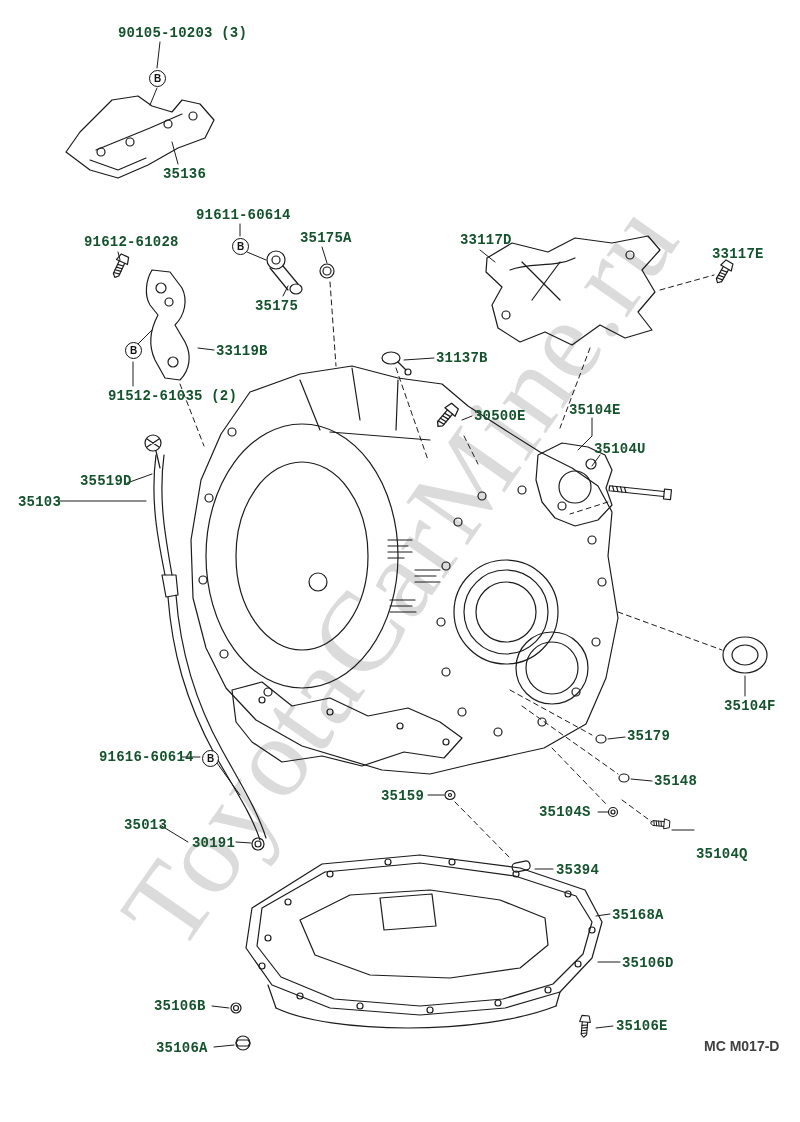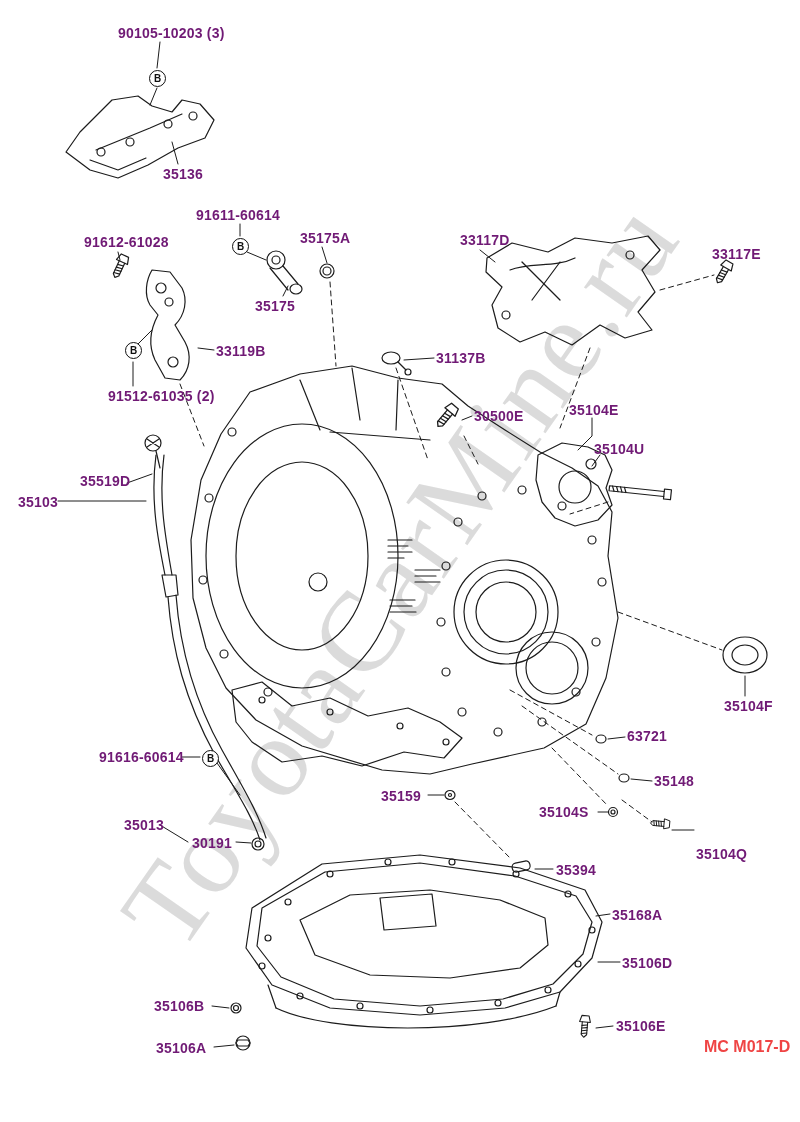--- a/index.html
+++ b/index.html
@@ -9,30 +9,30 @@
   }
   .watermark{
     position:absolute;left:400px;top:575px;
     transform:translate(-50%,-50%) rotate(-55deg);
     font-family:"Liberation Serif",serif;
     font-size:114px;letter-spacing:2px;
     color:#b9b9b9;opacity:.5;white-space:nowrap;z-index:0;
   }
   svg.linework{position:absolute;left:0;top:0;z-index:1;}
   .lbl{
-    position:absolute;z-index:2;font-size:14px;font-weight:700;color:#701a75;
-    white-space:nowrap;letter-spacing:.2px;
+    position:absolute;z-index:2;font-size:14px;font-weight:700;color:#14532d;
+    white-space:nowrap;letter-spacing:.2px;font-family:Liberation Mono, monospace;
   }
   .bolt-b{
     position:absolute;z-index:2;width:15px;height:15px;border:1.5px solid #111;
     border-radius:50%;font-size:10px;font-weight:700;color:#111;
     display:flex;align-items:center;justify-content:center;background:#fff;
   }
   .footer-code{
-    position:absolute;z-index:2;font-size:16px;font-weight:700;color:#ef4444;white-space:nowrap;
+    position:absolute;z-index:2;font-size:14px;font-weight:700;color:#404040;white-space:nowrap;
   }
 </style>
 </head>
 <body>
 
 <div class="stage">
 
   <div class="watermark">ToyotaCarMine.ru</div>
 
   <svg class="linework" width="800" height="1122" viewBox="0 0 800 1122" fill="none" stroke="#1c1c1c" stroke-width="1.2" stroke-linejoin="round" stroke-linecap="round">
@@ -278,21 +278,21 @@
   <div class="lbl" style="left:712px;top:246px">33117E</div>
   <div class="lbl" style="left:216px;top:343px">33119B</div>
   <div class="lbl" style="left:108px;top:388px">91512-61035 (2)</div>
   <div class="lbl" style="left:436px;top:350px">31137B</div>
   <div class="lbl" style="left:474px;top:408px">30500E</div>
   <div class="lbl" style="left:569px;top:402px">35104E</div>
   <div class="lbl" style="left:594px;top:441px">35104U</div>
   <div class="lbl" style="left:80px;top:473px">35519D</div>
   <div class="lbl" style="left:18px;top:494px">35103</div>
   <div class="lbl" style="left:724px;top:698px">35104F</div>
-  <div class="lbl" style="left:627px;top:728px">63721</div>
+  <div class="lbl" style="left:627px;top:728px">35179</div>
   <div class="lbl" style="left:654px;top:773px">35148</div>
   <div class="lbl" style="left:99px;top:749px">91616-60614</div>
   <div class="lbl" style="left:381px;top:788px">35159</div>
   <div class="lbl" style="left:539px;top:804px">35104S</div>
   <div class="lbl" style="left:696px;top:846px">35104Q</div>
   <div class="lbl" style="left:124px;top:817px">35013</div>
   <div class="lbl" style="left:192px;top:835px">30191</div>
   <div class="lbl" style="left:556px;top:862px">35394</div>
   <div class="lbl" style="left:612px;top:907px">35168A</div>
   <div class="lbl" style="left:622px;top:955px">35106D</div>

